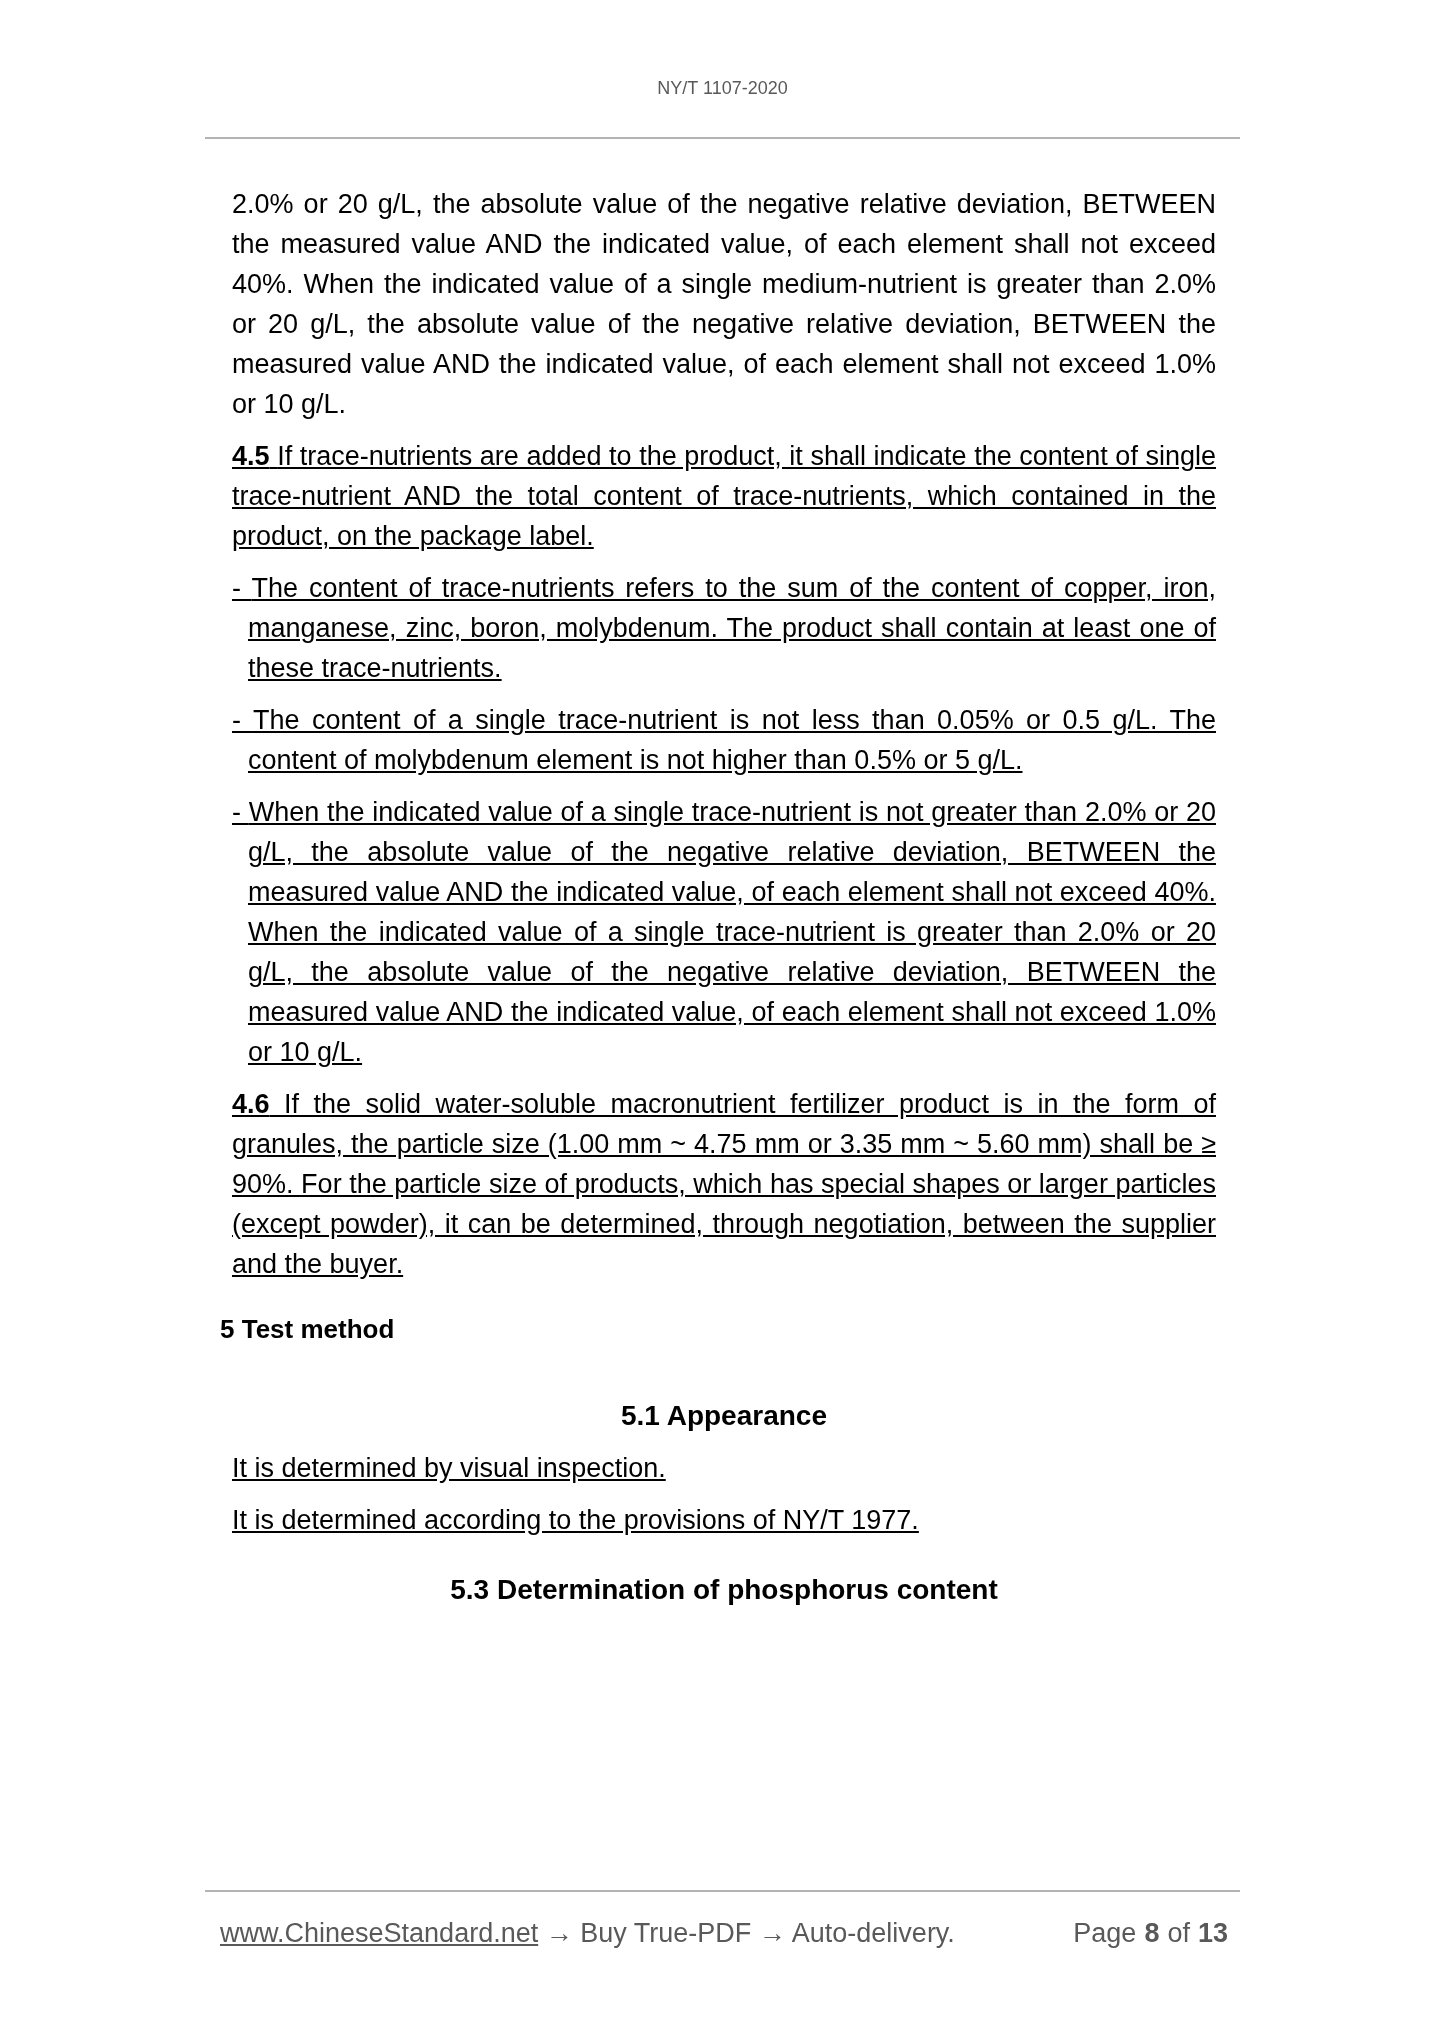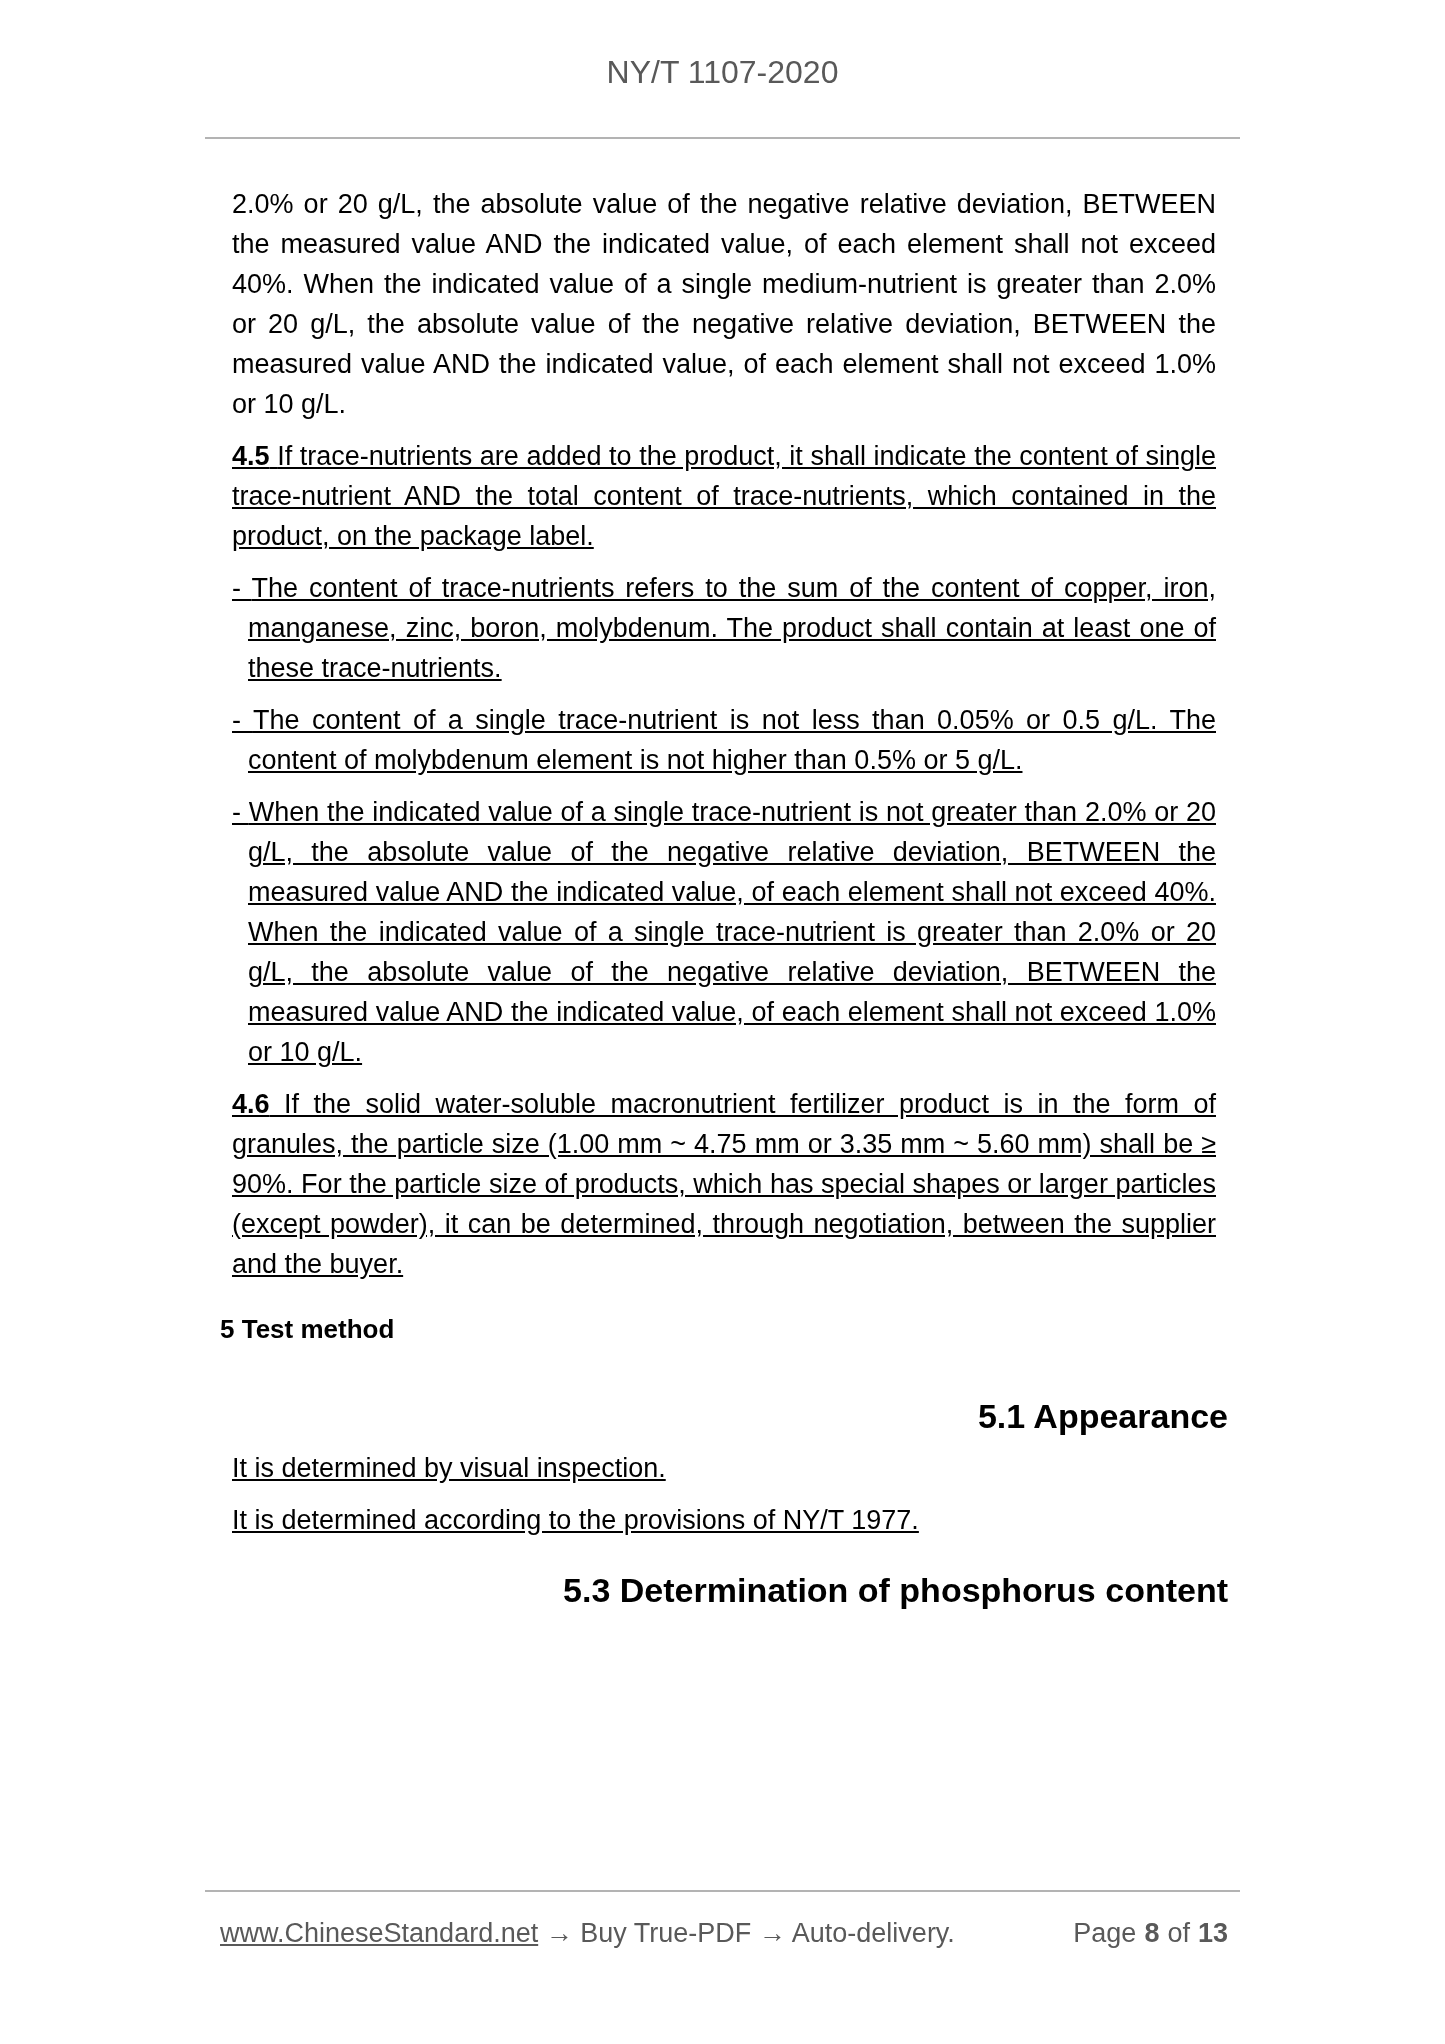--- a/index.html
+++ b/index.html
@@ -6,25 +6,25 @@
   body {
     width: 1445px;
     height: 2044px;
     position: relative;
     background: var(--background, #ffffff);
     font-family: "Liberation Sans", "DejaVu Sans", sans-serif;
     overflow: hidden;
   }
   .page-header {
     position: absolute;
-    top: 57px;
+    top: 73px;
     left: 205px;
     width: 1035px;
     text-align: center;
-    font-size: 32px;
+    font-size: 18px;
     line-height: 30px;
     color: var(--muted-text, #595959);
   }
   .rule {
     position: absolute;
     left: 205px;
     width: 1035px;
     height: 2px;
     background: var(--rule, #b3b3b3);
   }
@@ -51,25 +51,25 @@
   }
   h1.main-heading {
     font-size: 26px;
     line-height: 46px;
     font-weight: bold;
     margin: 22px 0 0 0;
     text-align: left;
     color: var(--body-text, #000000);
   }
   h2.sub-heading {
-    font-size: 34px;
+    font-size: 28px;
     line-height: 40px;
     font-weight: bold;
     margin: 30px 0 0 0;
-    text-align: right;
+    text-align: center;
     color: var(--body-text, #000000);
   }
   h2.first-sub { margin-top: 44px; }
   .page-footer {
     position: absolute;
     top: 1916px;
     left: 220px;
     width: 1008px;
     display: flex;
     justify-content: space-between;

